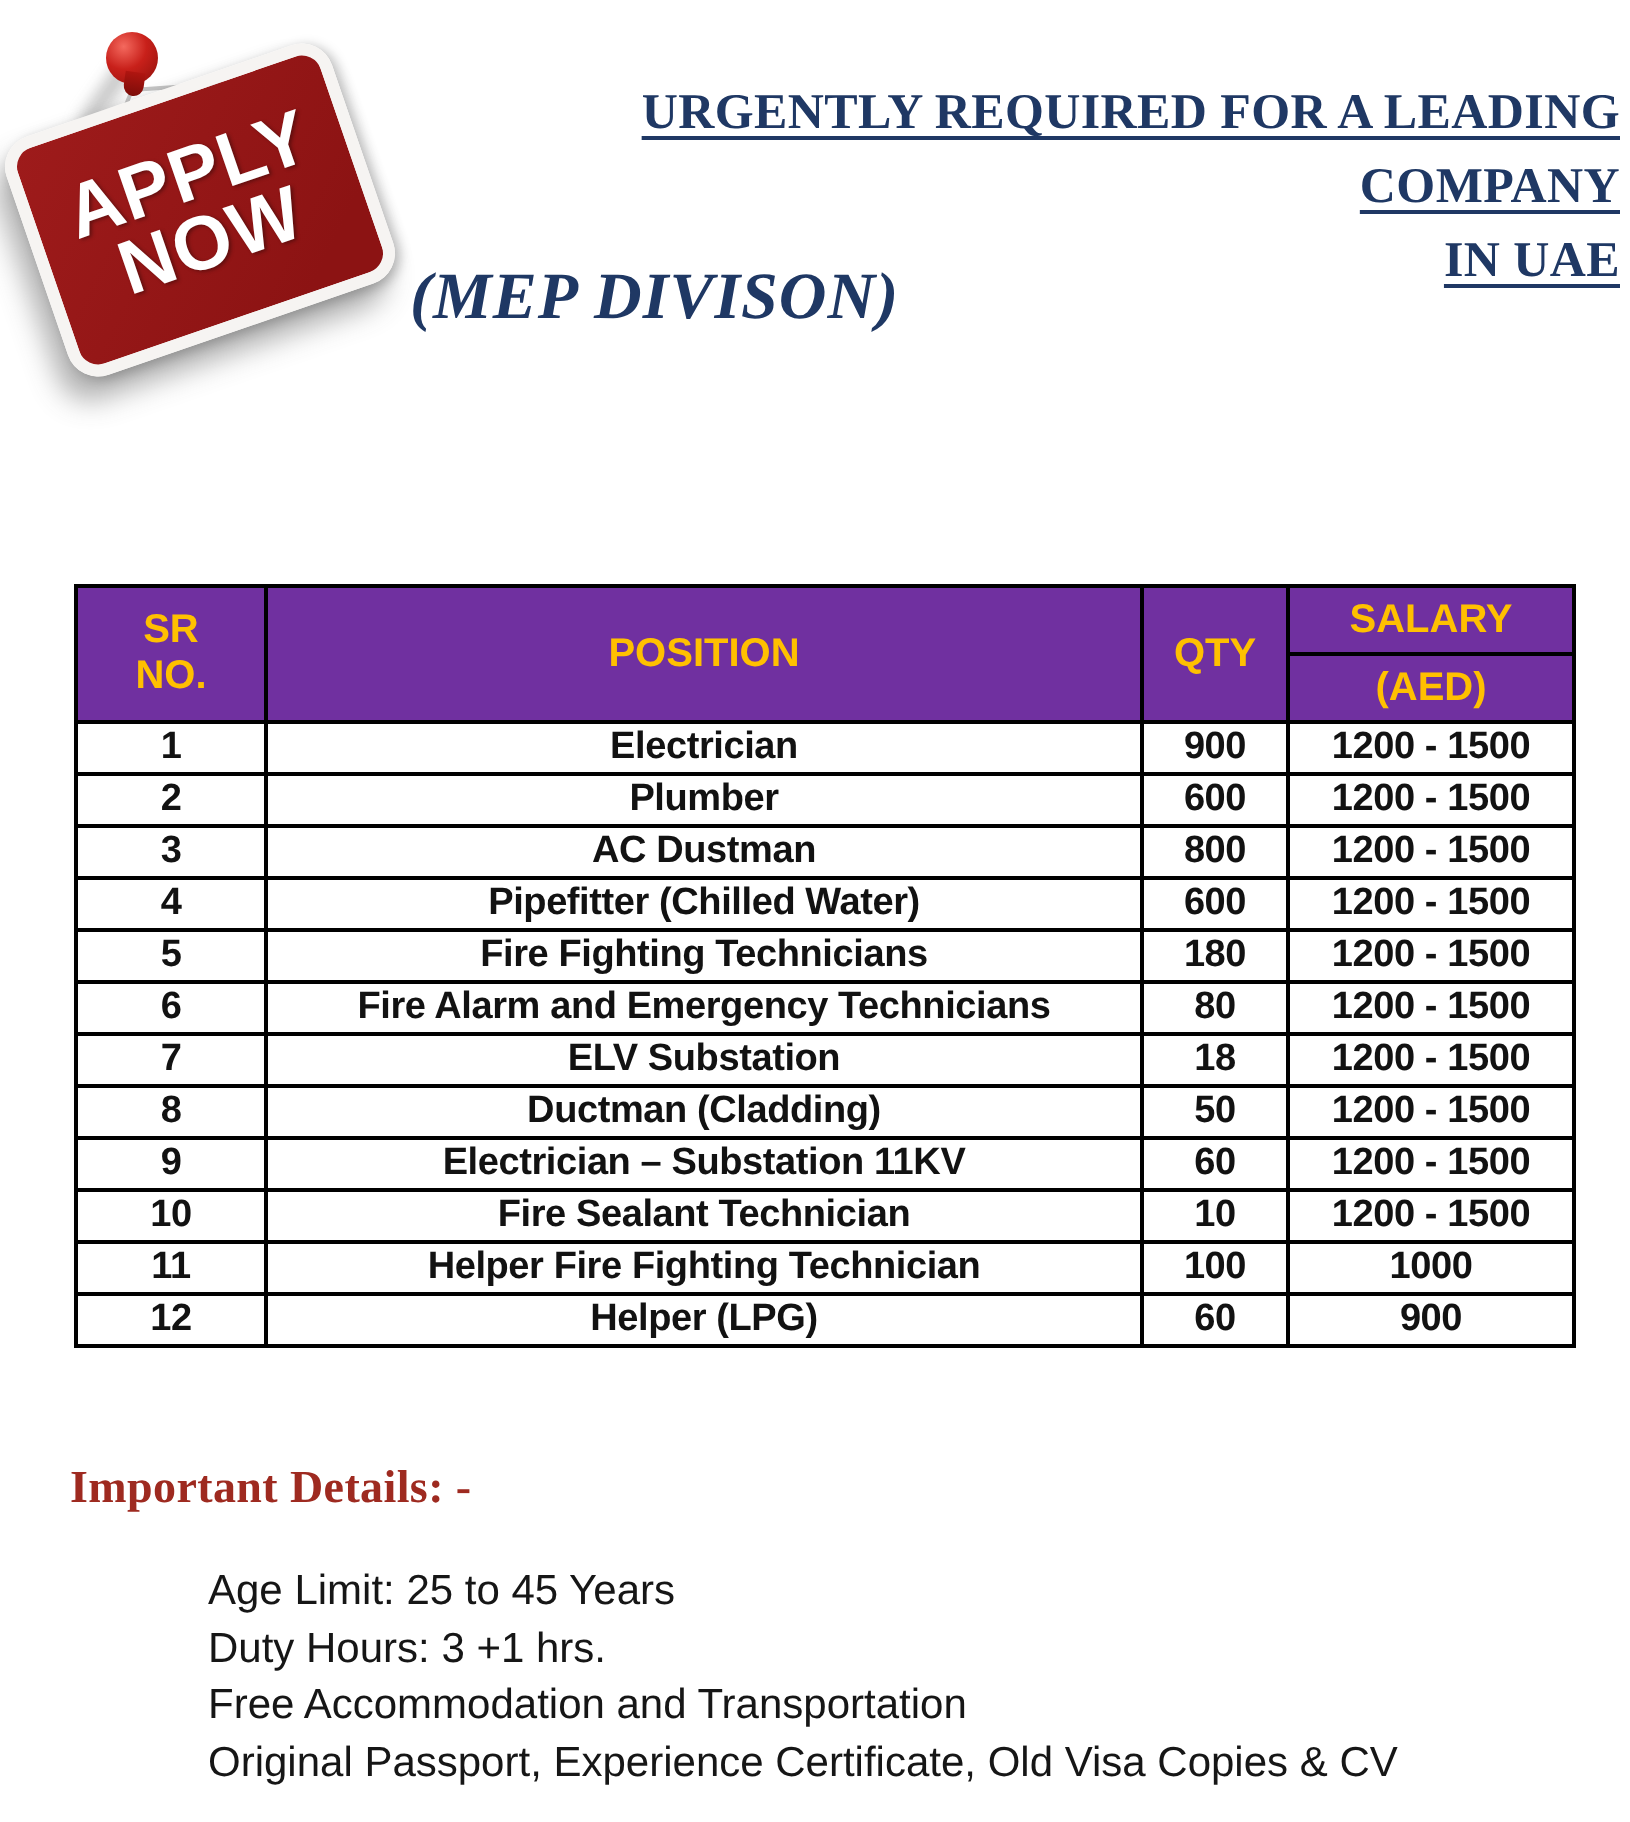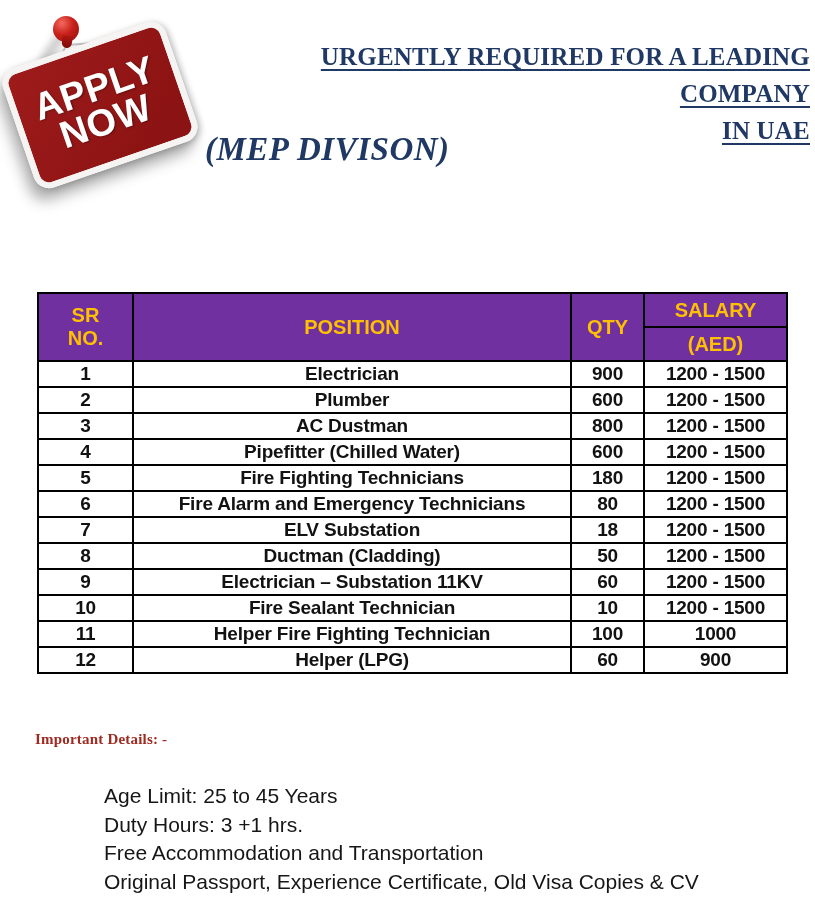--- a/index.html
+++ b/index.html
@@ -82,21 +82,21 @@
   }
   table.positions td {
     height:24px; font-size:19px; font-weight:bold; color:#121212;
     letter-spacing:-0.2px; padding:1px 4px;
   }
 
   
   .imp-heading {
     position:absolute; left:35px; top:731px;
     font-family:"Liberation Serif", serif; font-weight:bold;
-    font-size:15px; color:var(--imp-red); letter-spacing:0.2px;
+    font-size:23px; color:var(--imp-red); letter-spacing:0.2px;
   }
   .detail-list {
     position:absolute; left:104px; top:782px; width:660px;
     font-family:Liberation Sans, sans-serif; font-size:21px; color:#161616;
   }
   .detail-item { line-height:28.5px; }
 </style>
 </head>
 <body>
 

